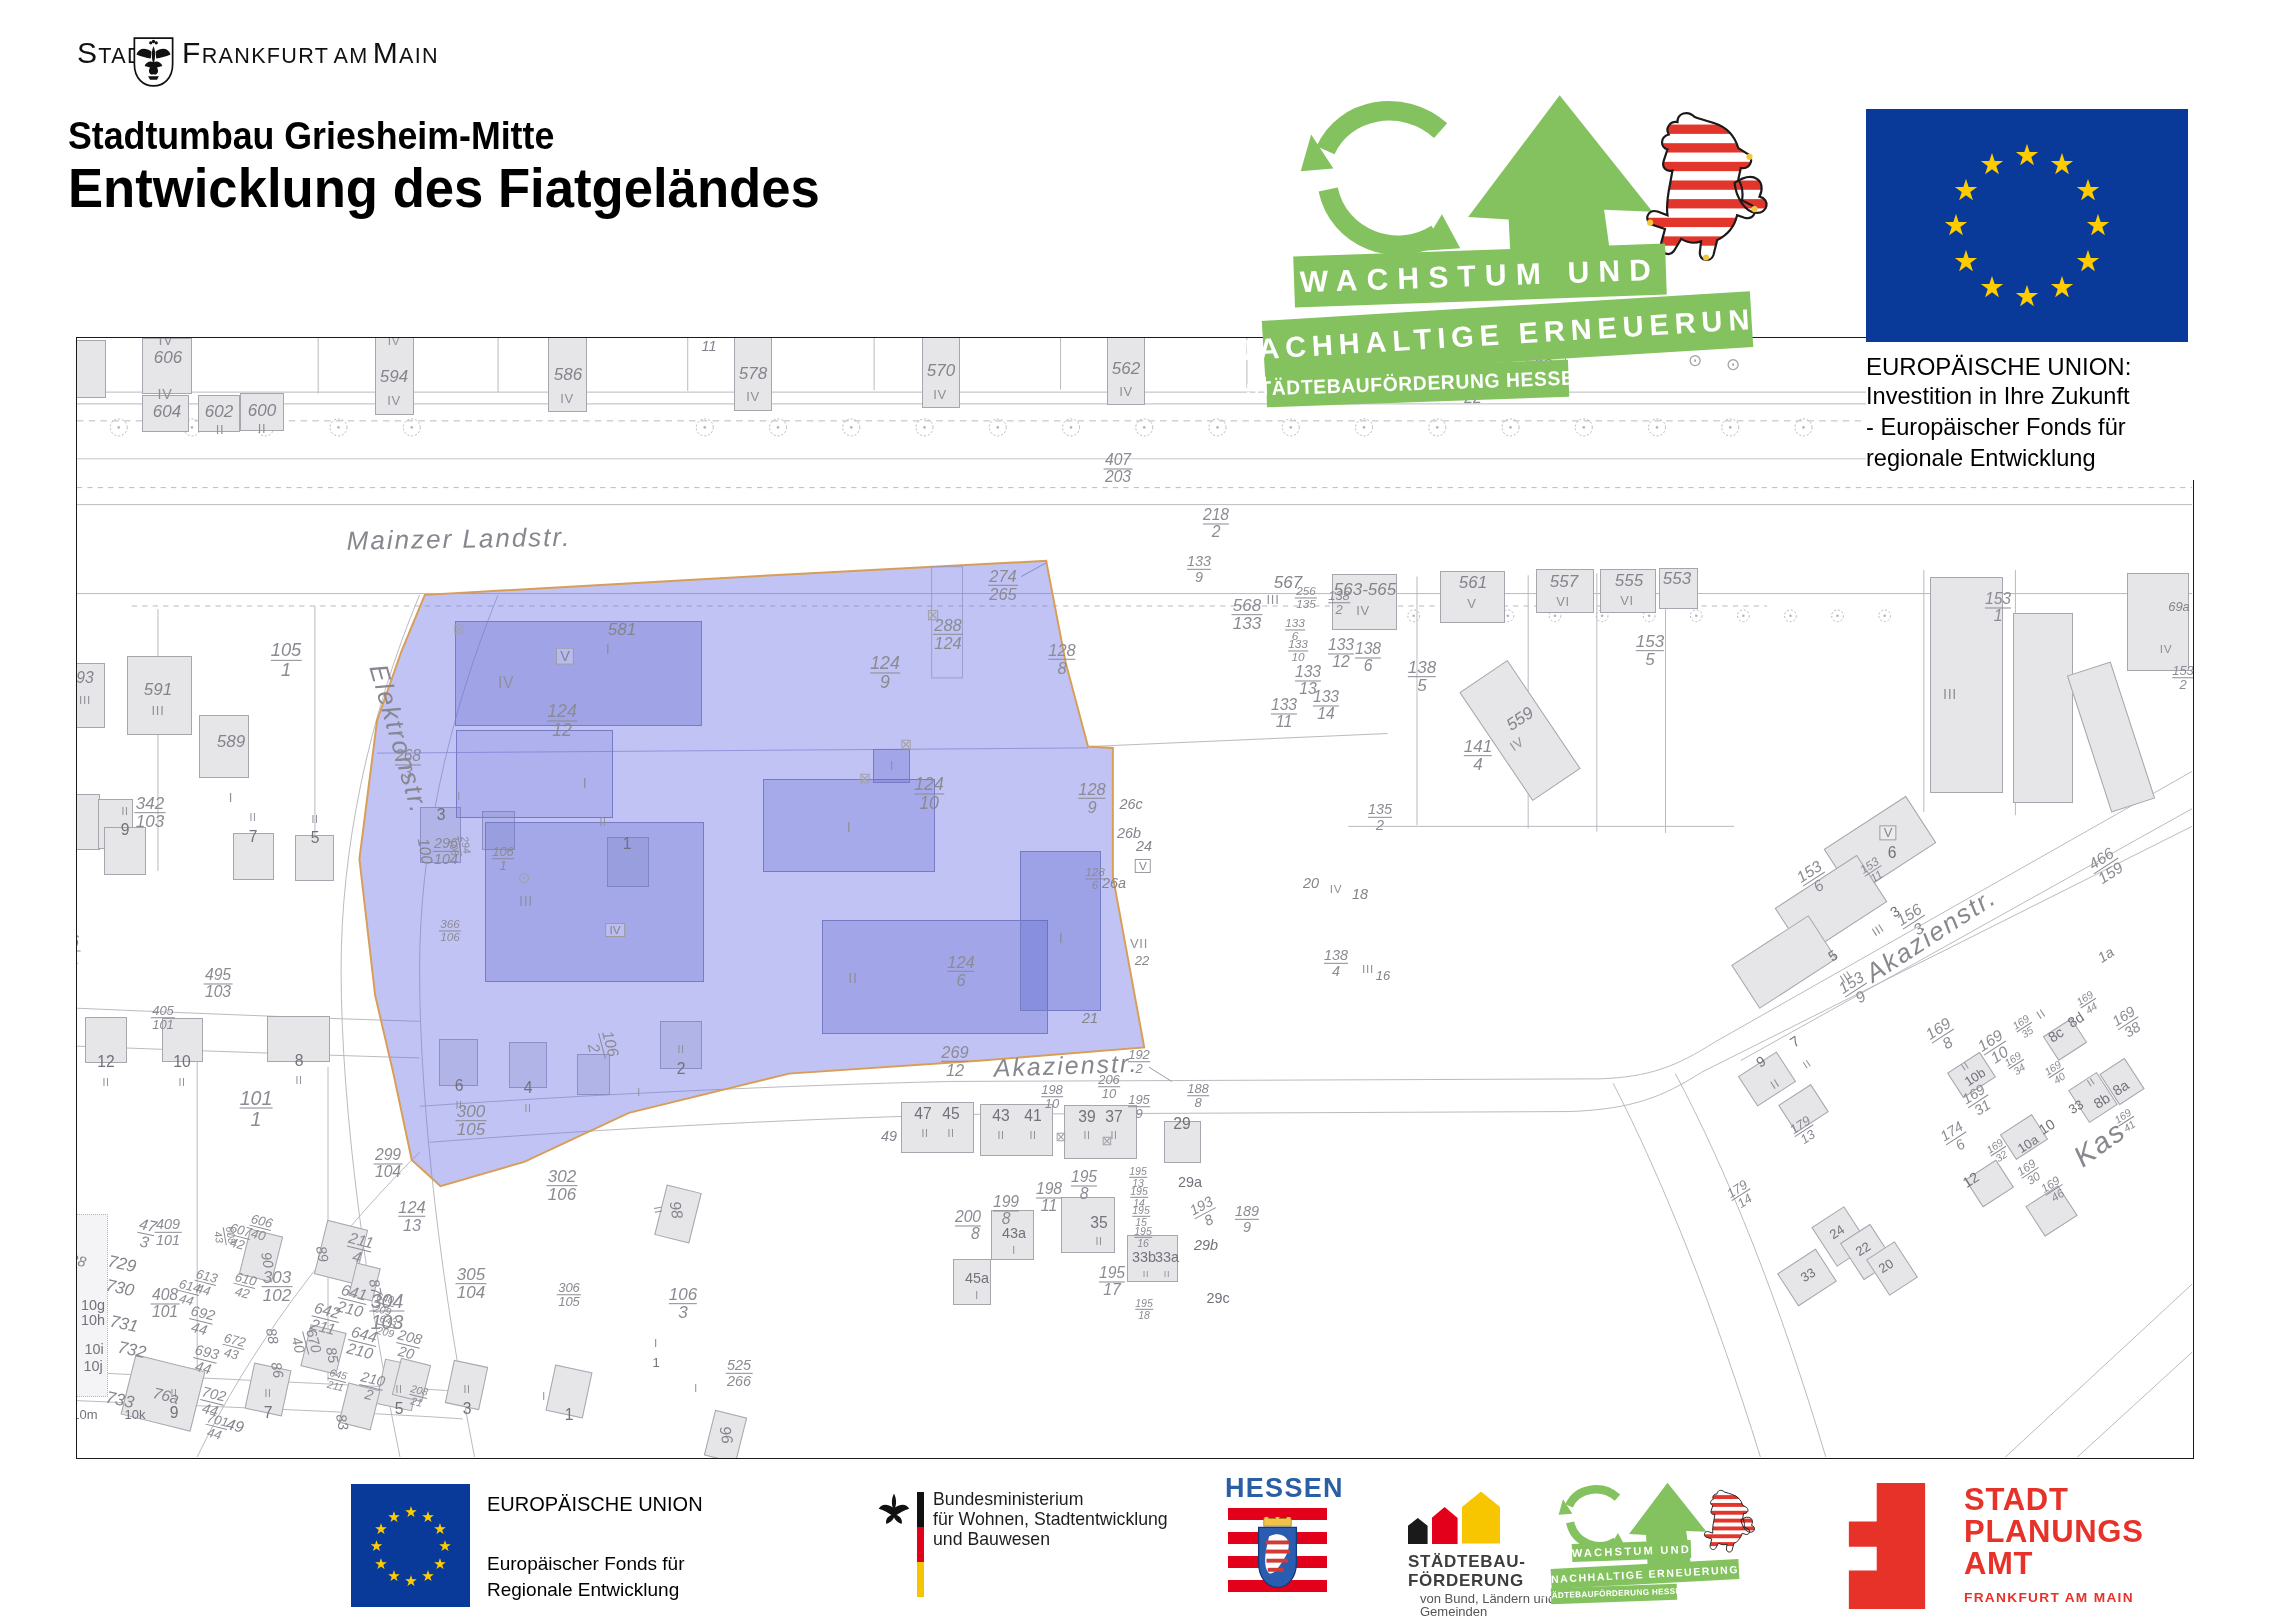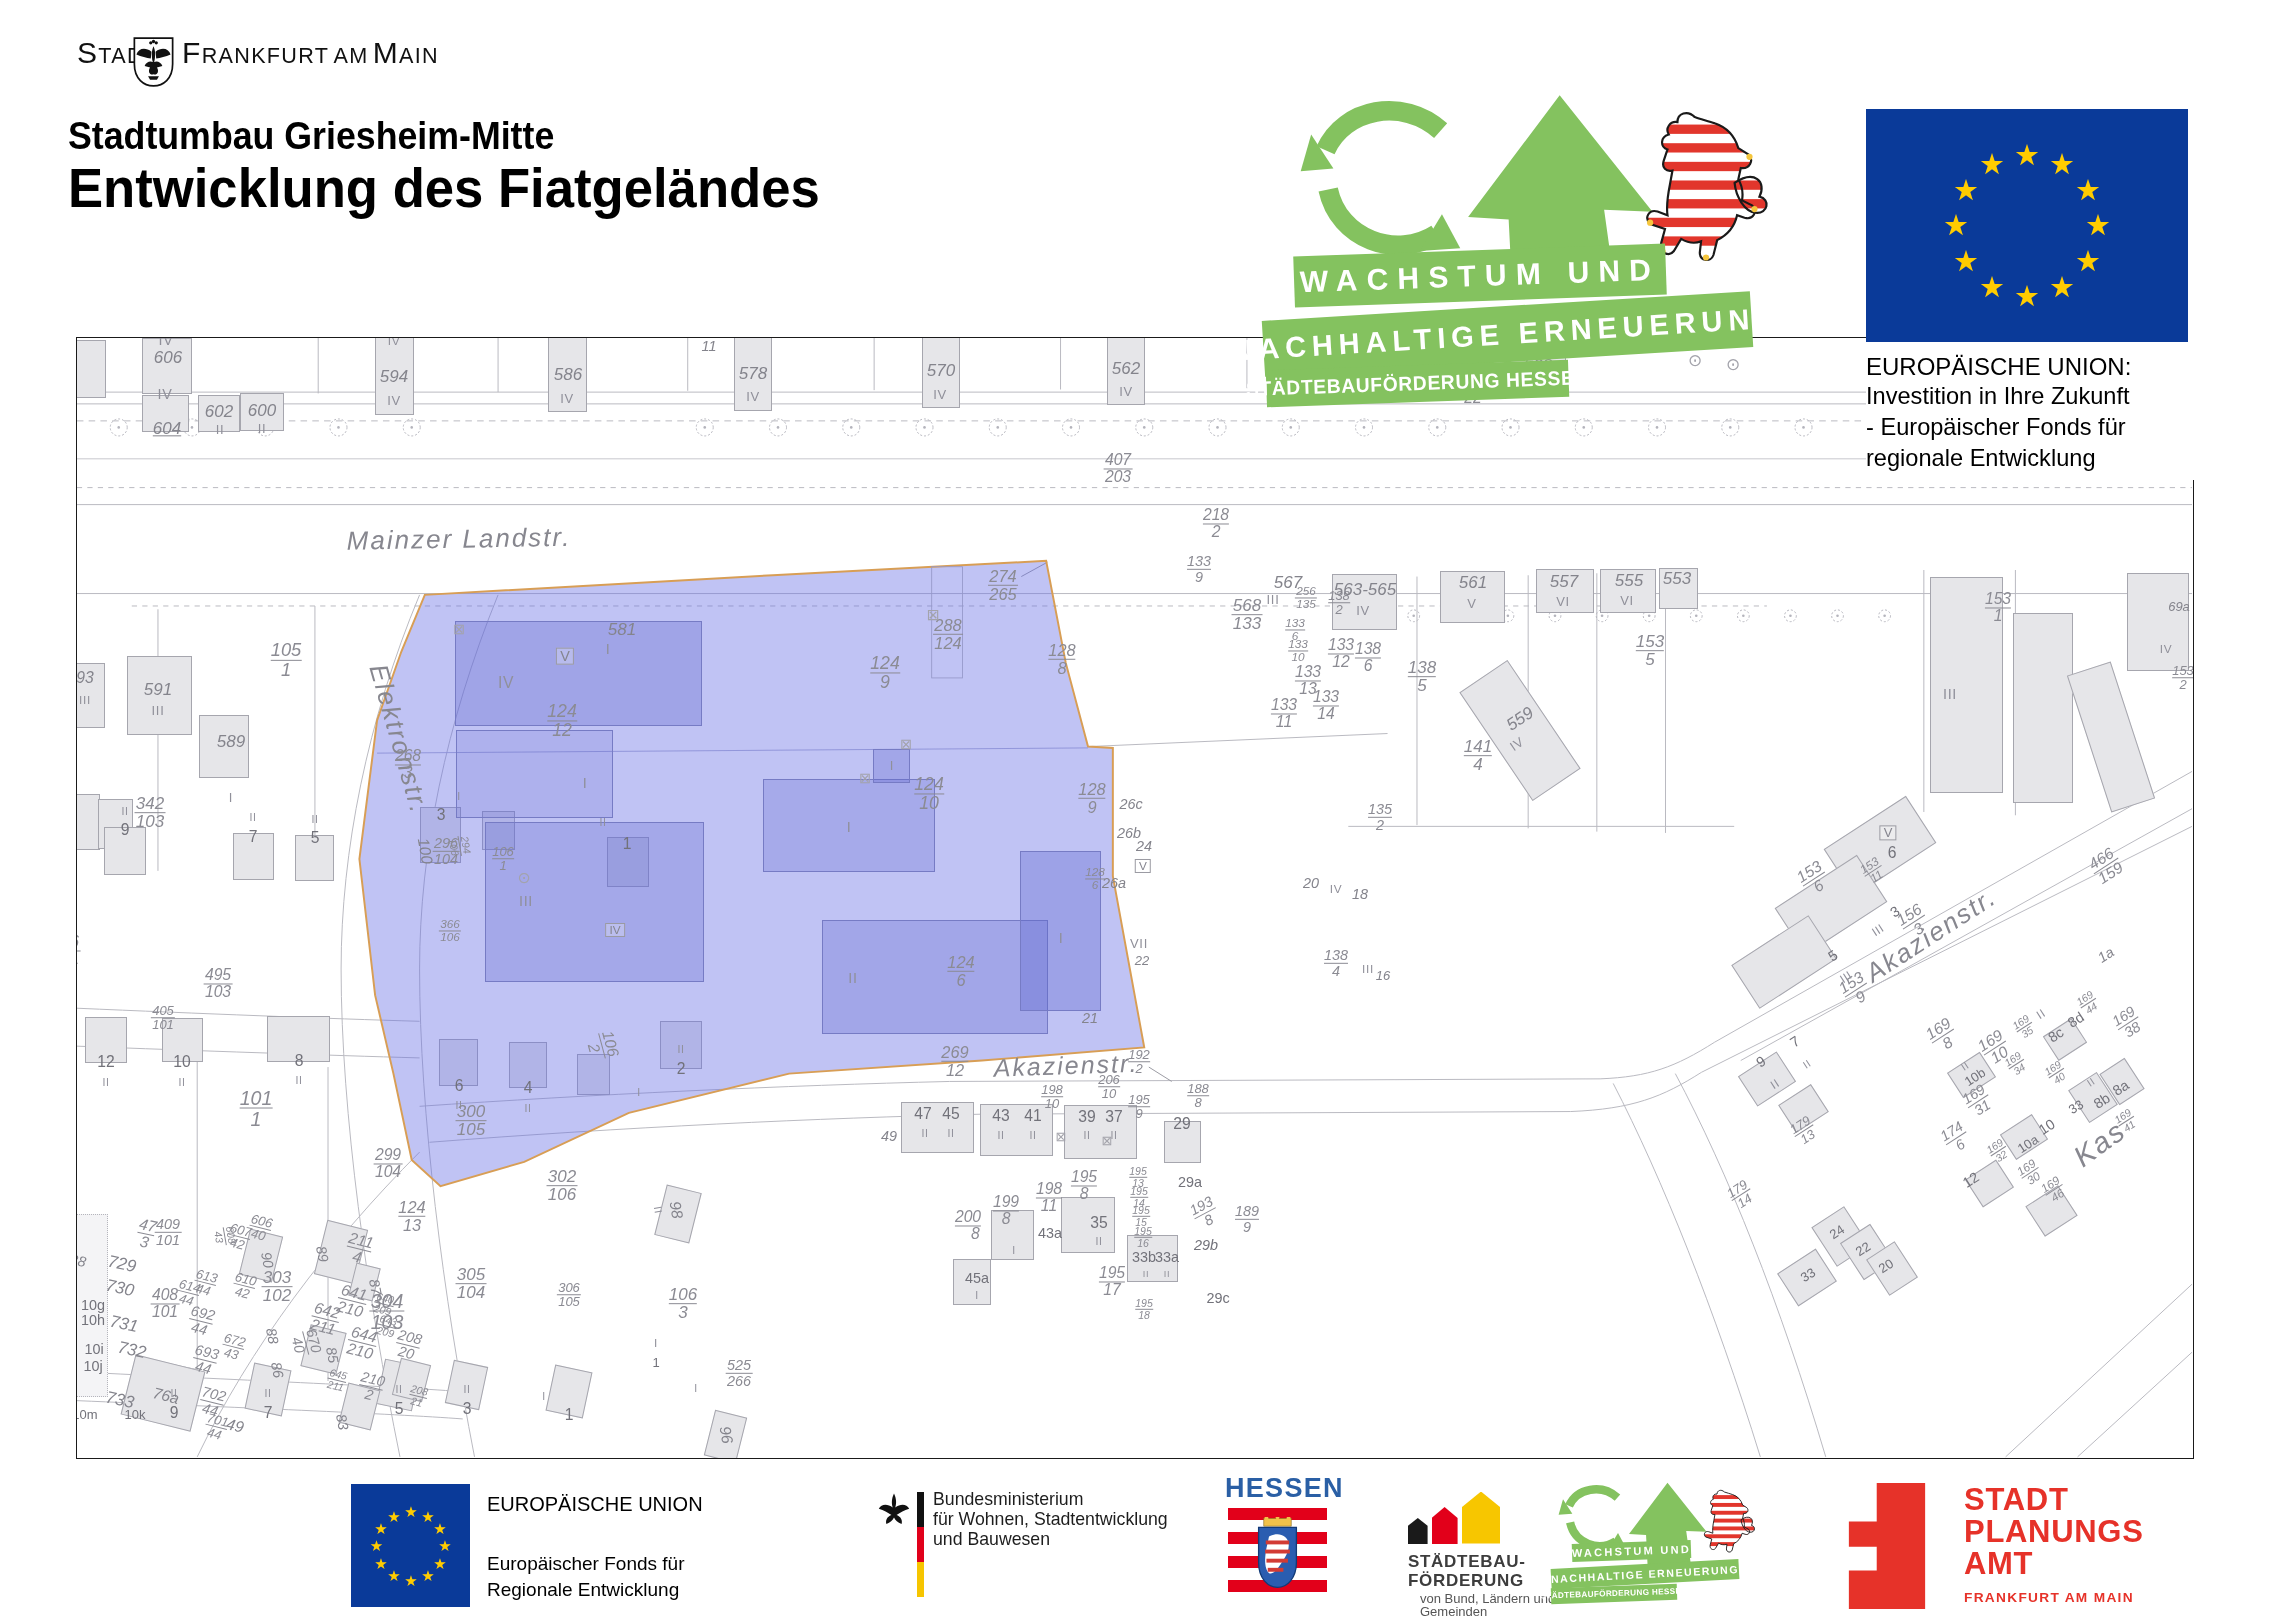--- a/index.html
+++ b/index.html
@@ -367,21 +367,21 @@
       <div class="hall" style="left: 1019px; top: 850px; width: 81px; height: 160px; background: rgba(92, 99, 205, 0.34);"></div>
       <div class="hall" style="left: 872px; top: 748px; width: 37px; height: 34px; background: rgba(92, 99, 205, 0.3);"></div>
       <div class="ml st" style="left: 458px; top: 538px; font-size: 26px; transform: translate(-50%, -50%) rotate(-1deg);">Mainzer Landstr.</div>
       <div class="ml st" style="left: 398px; top: 738px; font-size: 26px; transform: translate(-50%, -50%) rotate(74deg);">Elektronstr.</div>
       <div class="ml st" style="left: 1065px; top: 1065px; font-size: 25px; transform: translate(-50%, -50%) rotate(-2deg);">Akazienstr.</div>
       <div class="ml st" style="left: 1930px; top: 934px; font-size: 26px; transform: translate(-50%, -50%) rotate(-33deg);">Akazienstr.</div>
       <div class="ml st" style="left: 2099px; top: 1143px; font-size: 29px; transform: translate(-50%, -50%) rotate(-36deg);">Kas</div>
       <div class="ml rm" style="left: 165px; top: 339px; font-size: 14.4px; transform: translate(-50%, -50%) rotate(0deg);">IV</div>
       <div class="ml n" style="left: 167px; top: 357px; font-size: 17px; transform: translate(-50%, -50%) rotate(0deg);">606</div>
       <div class="ml rm" style="left: 164px; top: 393px; font-size: 14.4px; transform: translate(-50%, -50%) rotate(0deg);">IV</div>
-      <div class="ml n" style="left: 166px; top: 428px; font-size: 17px; transform: translate(-50%, -50%) rotate(0deg); text-decoration: underline;">604</div>
+      <div class="ml n" style="left: 166px; top: 411px; font-size: 17px; transform: translate(-50%, -50%) rotate(0deg);">604</div>
       <div class="ml n" style="left: 218px; top: 411px; font-size: 17px; transform: translate(-50%, -50%) rotate(0deg);">602</div>
       <div class="ml rm" style="left: 219px; top: 429px; font-size: 13px; transform: translate(-50%, -50%) rotate(0deg);">II</div>
       <div class="ml n" style="left: 261px; top: 410px; font-size: 17px; transform: translate(-50%, -50%) rotate(0deg);">600</div>
       <div class="ml rm" style="left: 261px; top: 428px; font-size: 13px; transform: translate(-50%, -50%) rotate(0deg);">II</div>
       <div class="ml rm" style="left: 393px; top: 340px; font-size: 11.8px; transform: translate(-50%, -50%) rotate(0deg);">IV</div>
       <div class="ml n" style="left: 393px; top: 376px; font-size: 17px; transform: translate(-50%, -50%) rotate(0deg);">594</div>
       <div class="ml rm" style="left: 393px; top: 400px; font-size: 13px; transform: translate(-50%, -50%) rotate(0deg);">IV</div>
       <div class="ml n" style="left: 567px; top: 374px; font-size: 17px; transform: translate(-50%, -50%) rotate(0deg);">586</div>
       <div class="ml rm" style="left: 566px; top: 398px; font-size: 13px; transform: translate(-50%, -50%) rotate(0deg);">IV</div>
       <div class="ml n" style="left: 752px; top: 373px; font-size: 17px; transform: translate(-50%, -50%) rotate(0deg);">578</div>
@@ -537,21 +537,21 @@
       <div class="ml hn" style="left: 1113px; top: 1116px; font-size: 15.7px; transform: translate(-50%, -50%) rotate(0deg);">37</div>
       <div class="ml rm" style="left: 1113px; top: 1134px; font-size: 10.5px; transform: translate(-50%, -50%) rotate(0deg);">II</div>
       <div class="ml sym" style="left: 1060px; top: 1136px; font-size: 13px; transform: translate(-50%, -50%) rotate(0deg);">⊠</div>
       <div class="ml sym" style="left: 1106px; top: 1140px; font-size: 13px; transform: translate(-50%, -50%) rotate(0deg);">⊠</div>
       <div class="ml n" style="left: 888px; top: 1135px; font-size: 14.4px; transform: translate(-50%, -50%) rotate(0deg);">49</div>
       <div class="ml hn" style="left: 1181px; top: 1123px; font-size: 15.7px; transform: translate(-50%, -50%) rotate(0deg);">29</div>
       <div class="ml fr" style="left: 1083px; top: 1185px; font-size: 15.7px; transform: translate(-50%, -50%) rotate(0deg);"><span>195</span><span class="d">8</span></div>
       <div class="ml fr" style="left: 1048px; top: 1197px; font-size: 15.7px; transform: translate(-50%, -50%) rotate(0deg);"><span>198</span><span class="d">11</span></div>
       <div class="ml fr" style="left: 1005px; top: 1210px; font-size: 15.7px; transform: translate(-50%, -50%) rotate(0deg);"><span>199</span><span class="d">8</span></div>
       <div class="ml fr" style="left: 967px; top: 1225px; font-size: 15.7px; transform: translate(-50%, -50%) rotate(0deg); text-align: right;"><span>200</span><span class="d">8</span></div>
-      <div class="ml hn" style="left: 1013px; top: 1232px; font-size: 14.4px; transform: translate(-50%, -50%) rotate(0deg); margin-left: 36px;">43a</div>
+      <div class="ml hn" style="left: 1013px; top: 1232px; font-size: 14.4px; transform: translate(-50%, -50%) rotate(0deg);">43a</div>
       <div class="ml rm" style="left: 1013px; top: 1249px; font-size: 10.5px; transform: translate(-50%, -50%) rotate(0deg);">I</div>
       <div class="ml hn" style="left: 976px; top: 1277px; font-size: 14.4px; transform: translate(-50%, -50%) rotate(0deg);">45a</div>
       <div class="ml rm" style="left: 976px; top: 1294px; font-size: 10.5px; transform: translate(-50%, -50%) rotate(0deg);">I</div>
       <div class="ml hn" style="left: 1098px; top: 1222px; font-size: 15.7px; transform: translate(-50%, -50%) rotate(0deg);">35</div>
       <div class="ml rm" style="left: 1098px; top: 1240px; font-size: 10.5px; transform: translate(-50%, -50%) rotate(0deg);">II</div>
       <div class="ml hn" style="left: 1143px; top: 1256px; font-size: 14.4px; transform: translate(-50%, -50%) rotate(0deg);">33b</div>
       <div class="ml hn" style="left: 1166px; top: 1256px; font-size: 14.4px; transform: translate(-50%, -50%) rotate(0deg);">33a</div>
       <div class="ml rm" style="left: 1145px; top: 1274px; font-size: 9.2px; transform: translate(-50%, -50%) rotate(0deg);">II</div>
       <div class="ml rm" style="left: 1166px; top: 1274px; font-size: 9.2px; transform: translate(-50%, -50%) rotate(0deg);">II</div>
       <div class="ml hn" style="left: 1189px; top: 1181px; font-size: 14.4px; transform: translate(-50%, -50%) rotate(0deg);">29a</div>

